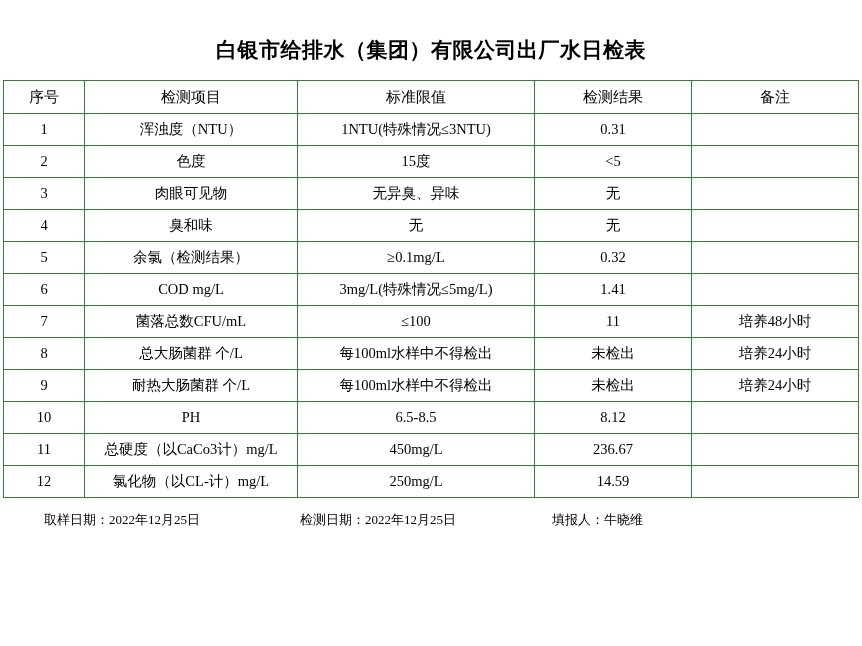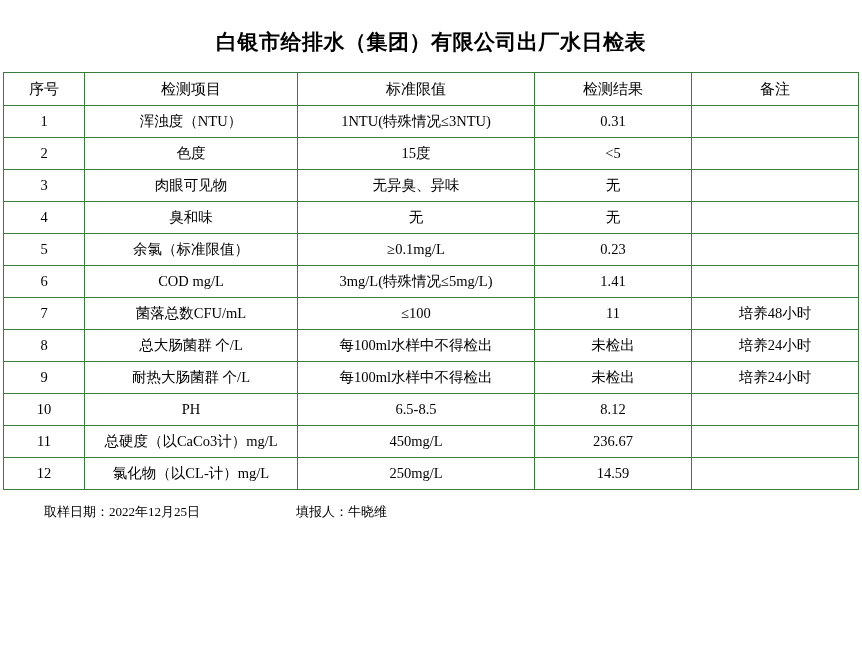--- a/index.html
+++ b/index.html
@@ -19,21 +19,21 @@
     width: 862px;
     height: 646px;
     position: relative;
     box-sizing: border-box;
   }
   .doc-title {
     text-align: center;
     font-size: 21px;
     font-weight: bold;
     letter-spacing: 0.5px;
-    padding-top: 28px;
+    padding-top: 36px;
     padding-bottom: 16px;
     font-family: "Liberation Serif", "DejaVu Serif", serif;
   }
   table.inspect {
     border-collapse: collapse;
     margin: 0 auto;
     width: 810px;
     table-layout: fixed;
   }
   table.inspect td, table.inspect th {
@@ -109,23 +109,23 @@
       </tr>
       <tr>
         <td>4</td>
         <td>臭和味</td>
         <td>无</td>
         <td>无</td>
         <td></td>
       </tr>
       <tr>
         <td>5</td>
-        <td>余氯（标准限值）</td>
+        <td>余氯（检测结果）</td>
         <td>≥0.1mg/L</td>
-        <td>0.23</td>
+        <td>0.32</td>
         <td></td>
       </tr>
       <tr>
         <td>6</td>
         <td>COD        mg/L</td>
         <td>3mg/L(特殊情况≤5mg/L)</td>
         <td>1.41</td>
         <td></td>
       </tr>
       <tr>
@@ -168,16 +168,17 @@
         <td>氯化物（以CL-计）mg/L</td>
         <td>250mg/L</td>
         <td>14.59</td>
         <td></td>
       </tr>
     </tbody>
   </table>
 
   <div class="footer-row">
     <span class="f-sample">取样日期：2022年12月25日</span>
+    <span class="f-test">检测日期：2022年12月25日</span>
     <span class="f-filler">填报人：牛晓维</span>
   </div>
 
 </div>
 
 </body></html>

